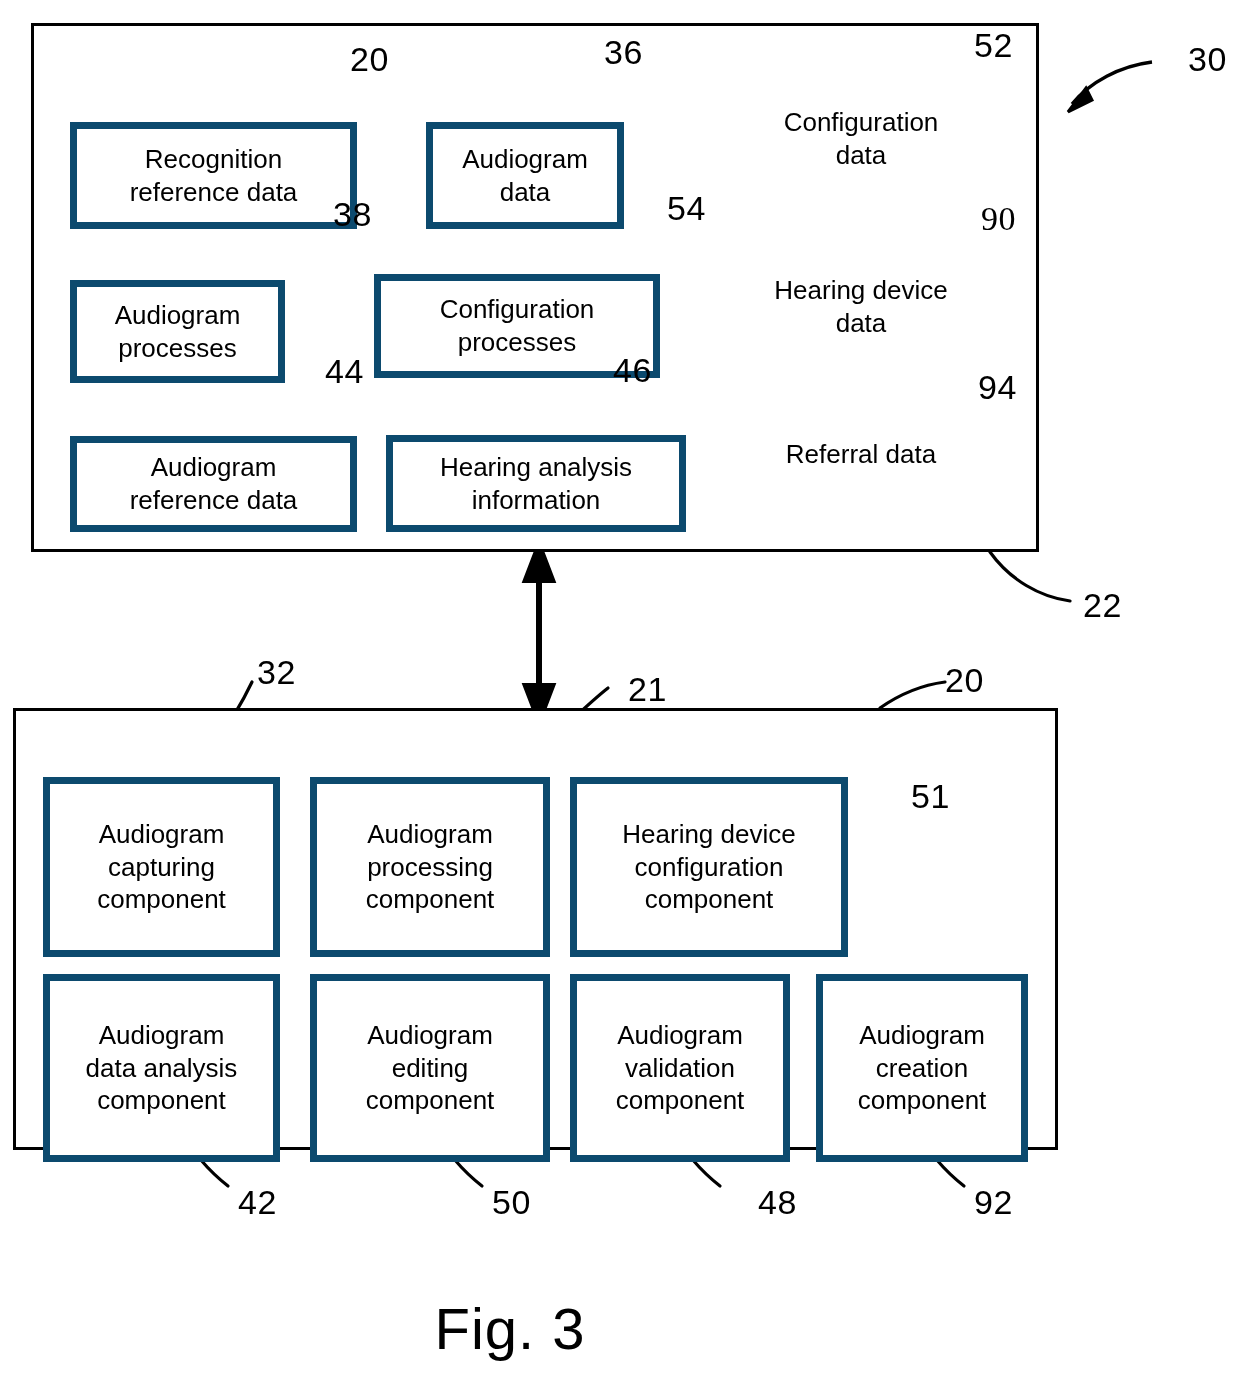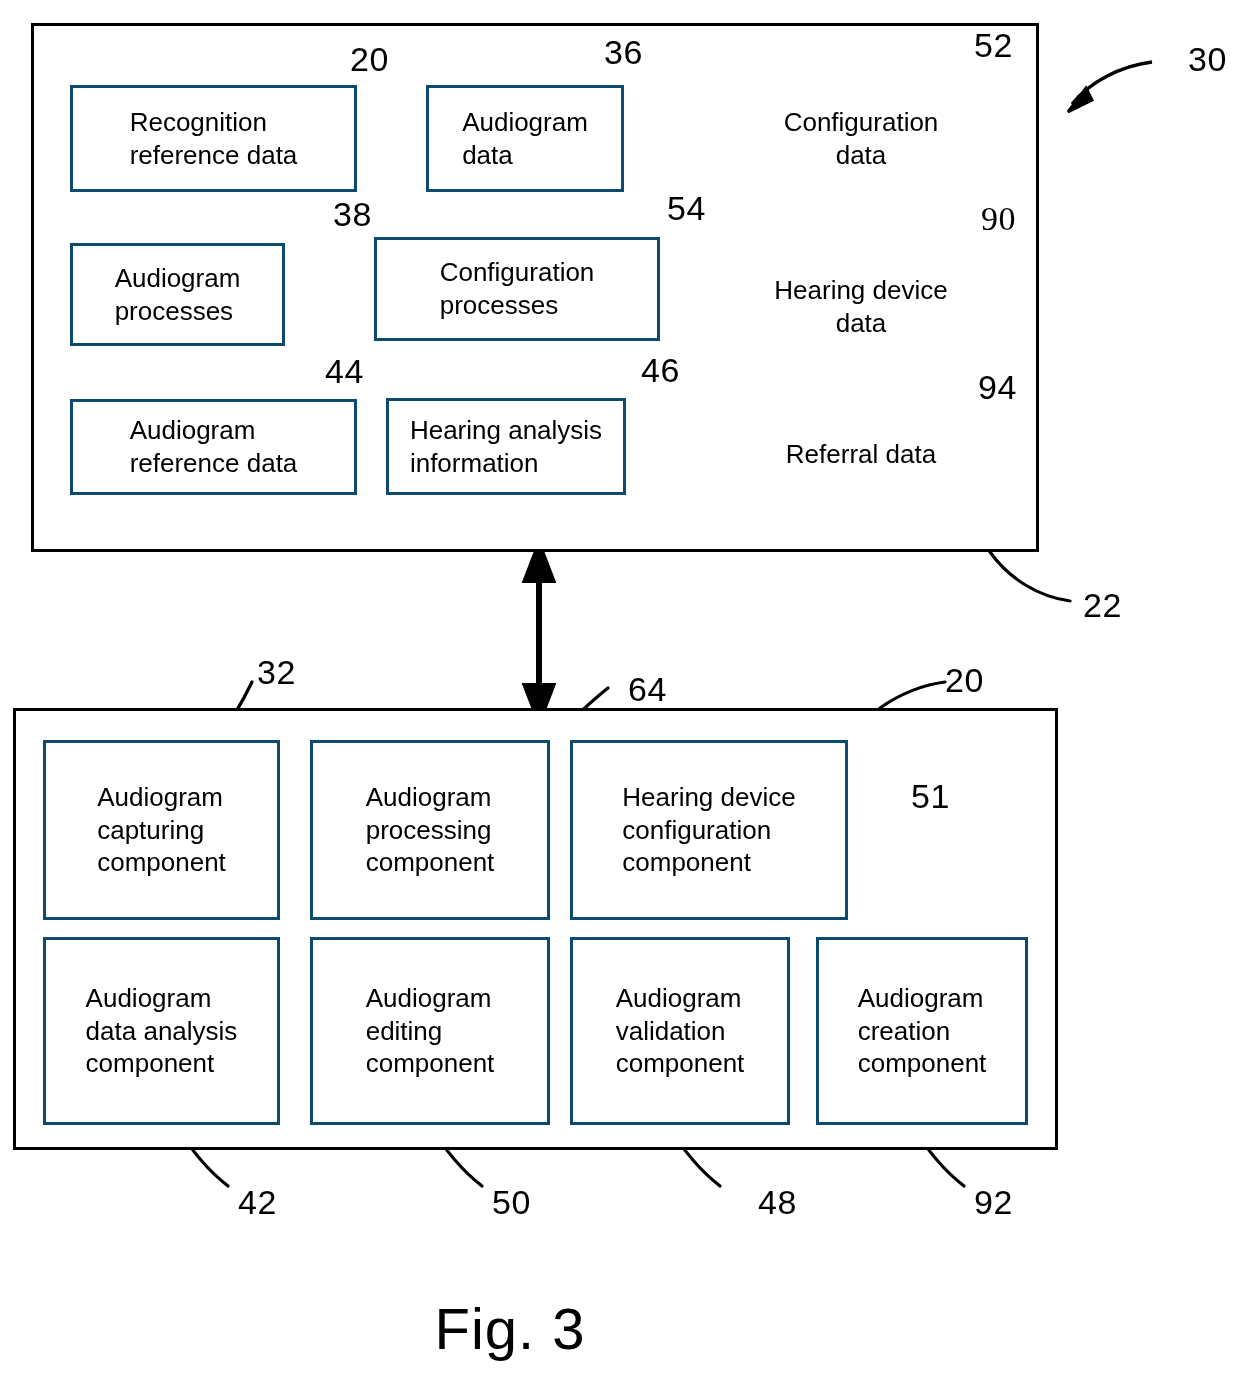--- a/index.html
+++ b/index.html
@@ -34,30 +34,31 @@
     border: 3px solid #000;
     background: #fff;
     box-sizing: border-box;
   }
   #box-22 { left: 31px; top: 23px; width: 1008px; height: 529px; }
   #box-20 { left: 13px; top: 708px; width: 1045px; height: 442px; }
 
   
   .node-box {
     position: absolute;
-    border: 3px solid #0c4a6e;
+    border: 7px solid #0c4a6e;
     background: #fff;
     box-sizing: border-box;
     display: flex;
     align-items: center;
     justify-content: center;
-    text-align: left;
+    text-align: center;
     line-height: 1.26;
     font-size: 26px;
     padding: 2px 6px;
+    margin-top: 37px;
   }
   .node-box .lbl { display: block; white-space: pre-line; }
 
   
   .cyl {
     position: absolute;
   }
   .cyl .cyl-label {
     position: absolute;
     left: 0;
@@ -184,21 +185,21 @@
   <div class="node-box" style="left:374px; top:237px; width:286px; height:104px;">
     <span class="lbl">Configuration
 processes</span>
   </div>
 
   <div class="node-box" style="left:70px; top:399px; width:287px; height:96px;">
     <span class="lbl">Audiogram
 reference data</span>
   </div>
 
-  <div class="node-box" style="left:386px; top:398px; width:240px; height:97px;">
+  <div class="node-box" style="left:386px; top:398px; width:300px; height:97px;">
     <span class="lbl">Hearing analysis
 information</span>
   </div>
 
   <div class="cyl" style="left:722px; top:60px; width:278px; height:138px;">
     <div class="cyl-label" style="top:46px;">Configuration
 data</div>
   </div>
 
   <div class="cyl" style="left:722px; top:234px; width:278px; height:138px;">
@@ -254,28 +255,28 @@
 
   <div class="ref" style="left:350px; top:42px;">20</div>
   <div class="ref" style="left:604px; top:35px;">36</div>
   <div class="ref" style="left:974px; top:28px;text-align:right;">52</div>
 
   <div class="ref" style="left:333px; top:197px;">38</div>
   <div class="ref" style="left:667px; top:191px;">54</div>
   <div class="ref" style="left:981px; top:202px;font-family:Liberation Serif, serif;">90</div>
 
   <div class="ref" style="left:325px; top:354px;">44</div>
-  <div class="ref" style="left:641px; top:353px;text-align:center;">46</div>
+  <div class="ref" style="left:613px; top:353px;text-align:center;">46</div>
   <div class="ref" style="left:978px; top:370px;">94</div>
 
   <div class="ref" style="left:1188px; top:42px;">30</div>
   <div class="ref" style="left:1083px; top:588px;">22</div>
 
   <div class="ref" style="left:257px; top:655px;">32</div>
-  <div class="ref" style="left:628px; top:672px;">64</div>
+  <div class="ref" style="left:628px; top:672px;">21</div>
   <div class="ref" style="left:945px; top:663px;">20</div>
   <div class="ref" style="left:911px; top:769px;margin-top:10px;">51</div>
 
   <div class="ref" style="left:238px; top:1185px;">42</div>
   <div class="ref" style="left:492px; top:1185px;">50</div>
   <div class="ref" style="left:730px; top:1185px;margin-left:28px;">48</div>
   <div class="ref" style="left:974px; top:1185px;">92</div>
 
   <div id="fig-caption">Fig. 3</div>
 

